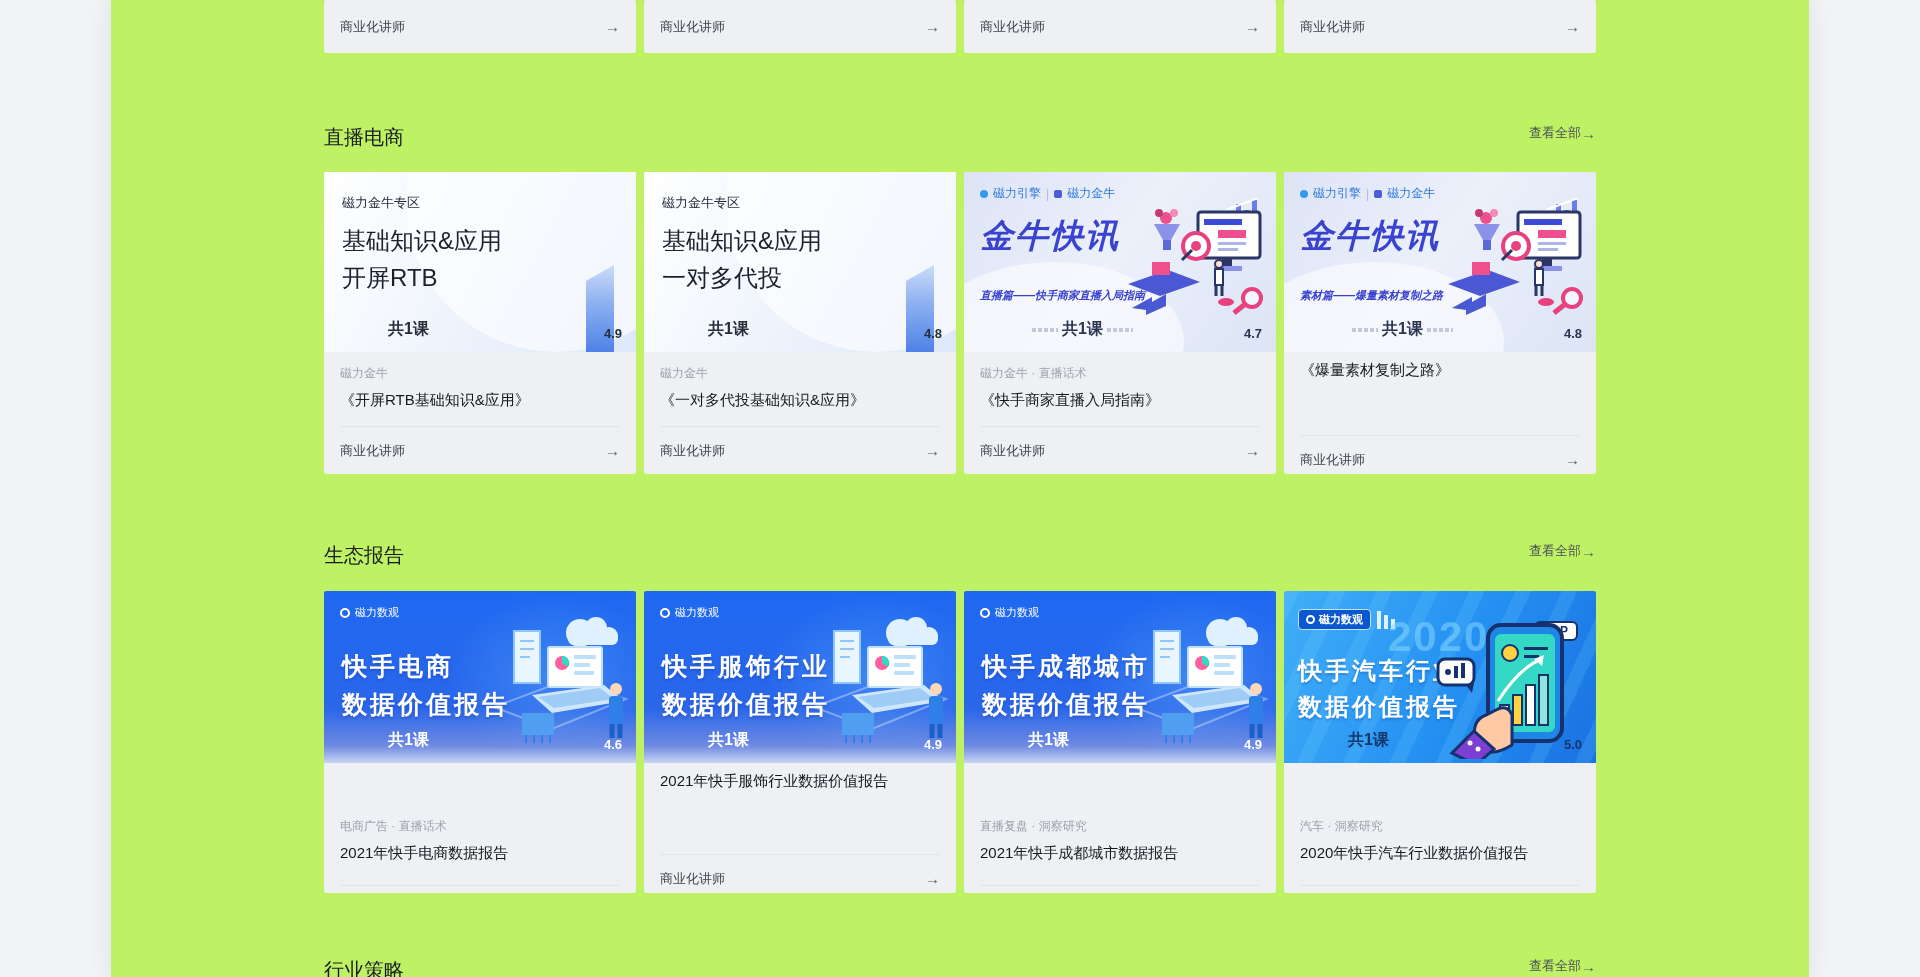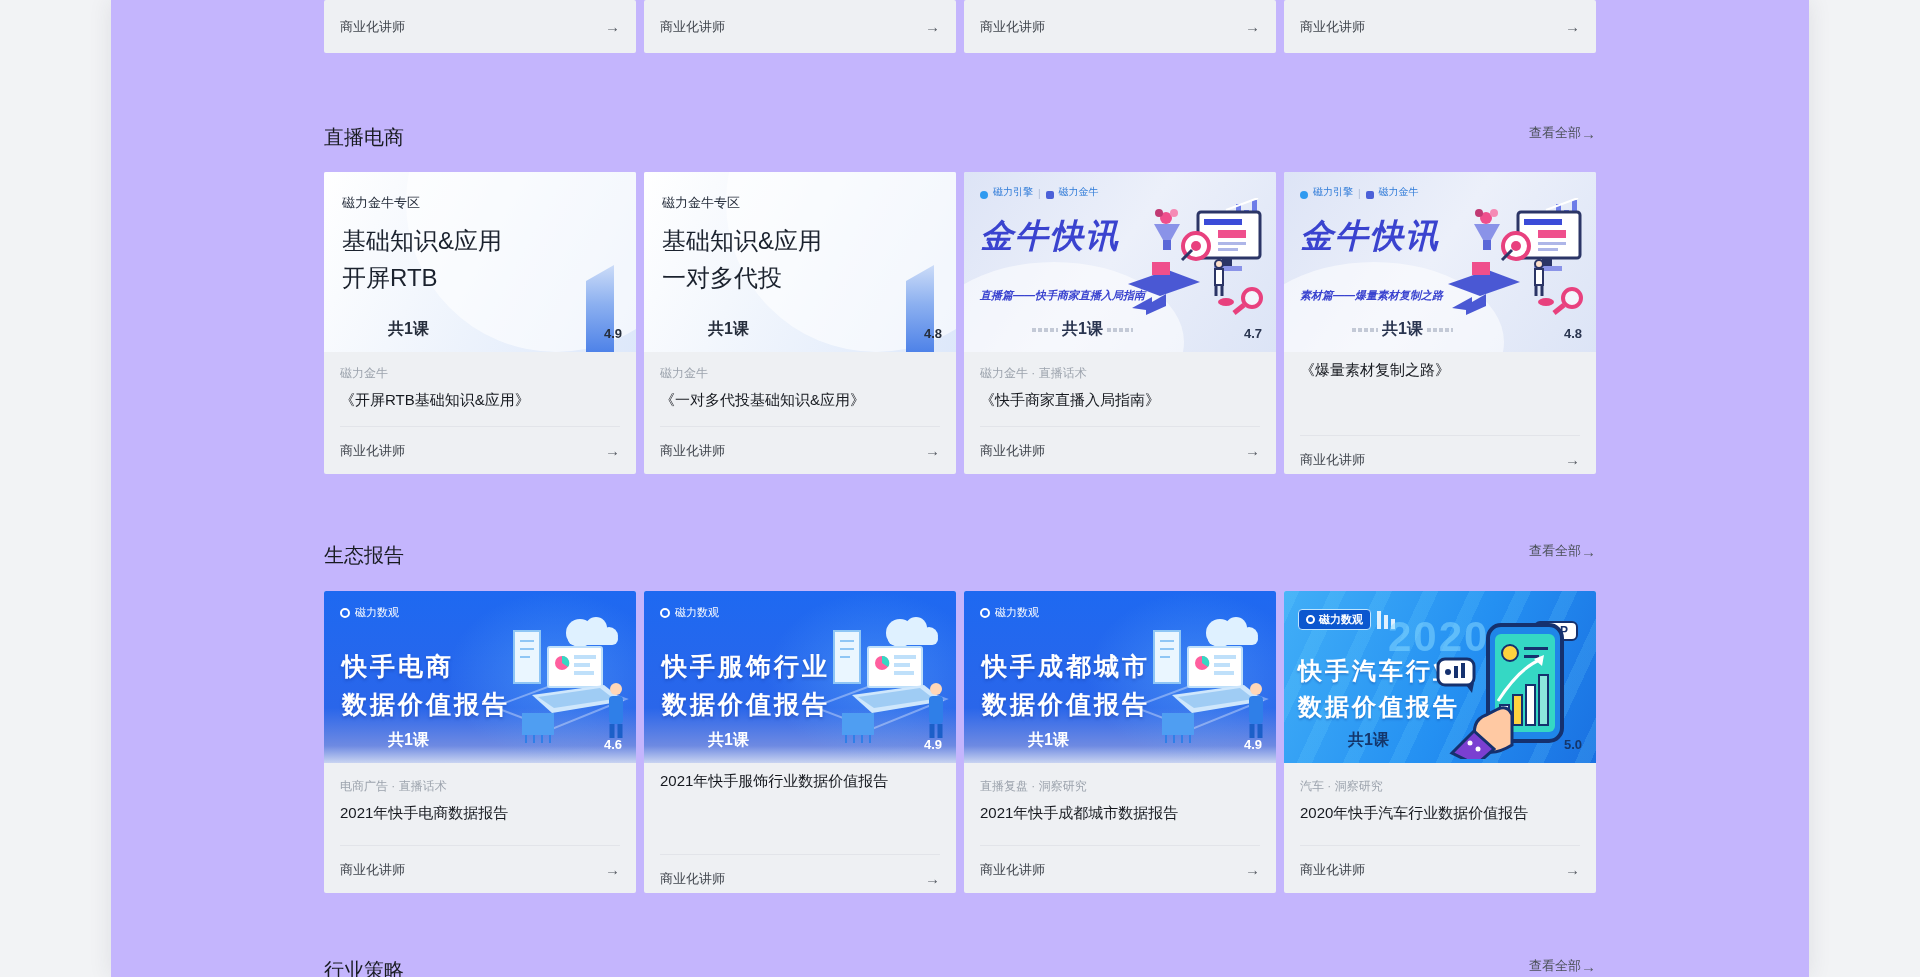--- a/index.html
+++ b/index.html
@@ -3,21 +3,21 @@
 <meta charset="utf-8">
 <style>
   * { box-sizing: border-box; margin: 0; padding: 0; }
   html, body { width: 1920px; height: 977px; overflow: hidden; }
   body {
     font-family: "Liberation Sans", "DejaVu Sans", sans-serif;
     background: #f2f3f5;
     color: #16191f;
   }
   .page-panel {
-    width: 1698px; height: 977px; margin: 0 auto; background: #c4b5fd;
+    width: 1698px; height: 977px; margin: 0 auto; background: #bef264;
     box-shadow: 0 0 22px rgba(40,50,70,.10);
   }
   .content { width: 1272px; margin: 0 auto; }
 
   
   .cards-row { display: flex; gap: 8px; }
   .card {
     width: 312px; background: #eef0f3; border-radius: 2px; overflow: hidden;
     position: relative; cursor: pointer;
   }
@@ -33,21 +33,21 @@
   .section-title { font-size: 20px; font-weight: 500; color: #181b20; }
   .view-all { display: flex; align-items: center; font-size: 13px; color: #4b5058; cursor: pointer; }
 
   
   .card.full { height: 302px; }
   .banner { height: 180px; position: relative; overflow: hidden; }
   .row2 .banner { height: 172px; }
   .card-body { position: relative; height: 122px; padding: 0 16px; }
   .row2 .card-body { height: 130px; }
   .category { padding-top: 13px; font-size: 12px; color: #9ca3ad; }
-  .row2 .category { padding-top: 15px; }
+  .row2 .category { padding-top: 15px; margin-top: 40px; }
   .course-title { margin-top: 9px; font-size: 15px; color: #16191f; }
   .card-footer {
     position: absolute; left: 16px; right: 16px; bottom: 0; height: 48px;
     border-top: 1px solid #e2e4e9; display: flex; align-items: center; justify-content: space-between;
   }
   .footer-label { font-size: 13px; color: #40454d; }
 
   .lessons { position: absolute; left: 18px; bottom: 12px; font-size: 16px; font-weight: 600; margin-left: 46px; }
   .rating  { position: absolute; right: 14px; bottom: 11px; font-size: 13px; font-weight: 600; }
 
@@ -65,21 +65,21 @@
   .banner.light .eyebrow { position: absolute; top: 22px; left: 18px; font-size: 13px; color: #262e3c; }
   .banner.light .btitle { position: absolute; top: 50px; left: 18px; font-size: 24px; line-height: 37px; font-weight: 500; color: #1b222e; }
   .banner.light .lessons, .banner.light .rating { color: #262e3c; }
 
   
   .banner.news { background: linear-gradient(125deg, #dde4f6 0%, #ecf0fa 48%, #dce4f6 100%); }
   .banner.news .wave {
     position: absolute; left: -40px; bottom: -70px; width: 260px; height: 160px;
     border-radius: 50%; background: rgba(255,255,255,.55);
   }
-  .news-brands { position: absolute; top: 13px; left: 16px; display: flex; align-items: flex-end; gap: 5px; font-size: 10px; color: #2f7bd8; }
+  .news-brands { position: absolute; top: 13px; left: 16px; display: flex; align-items: center; gap: 5px; font-size: 12px; color: #2f7bd8; }
   .brand-dot { width: 8px; height: 8px; border-radius: 50%; background: #2f9af0; display: inline-block; }
   .brand-dot.v { background: #4a5fd8; border-radius: 2px; }
   .brand-sep { color: #aebcd8; }
   .banner.news .btitle {
     position: absolute; top: 42px; left: 16px; font-size: 33px; font-weight: 800;
     font-style: italic; letter-spacing: 2px; color: #3a43cf;
   }
   .banner.news .subtitle { position: absolute; top: 116px; left: 16px; font-size: 11px; font-weight: 700; font-style: italic; color: #3a43cf; }
   .banner.news .lessons, .banner.news .rating { color: #2a3550; }
   .fine-print { display: inline-block; width: 26px; height: 4px; margin: 0 4px 2px 4px;

